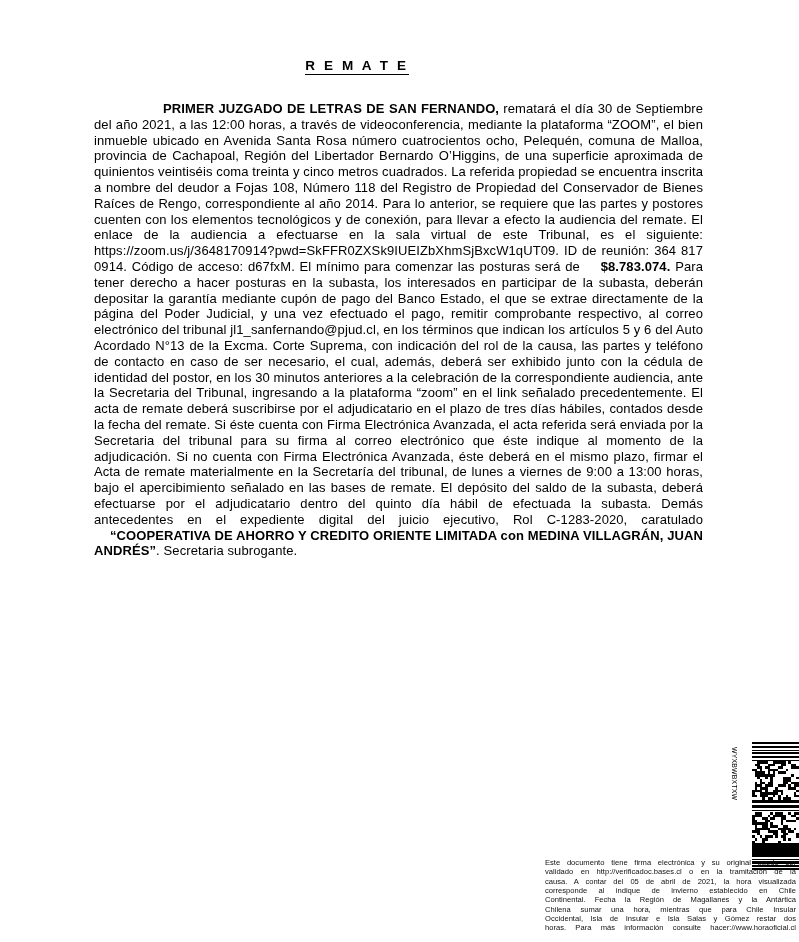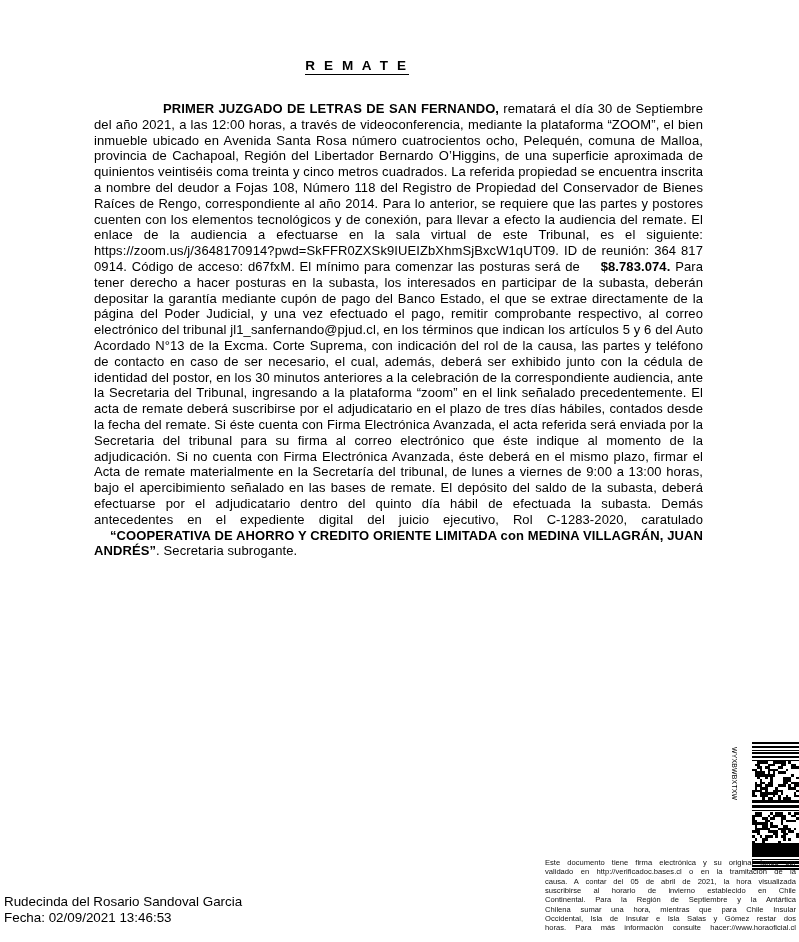--- a/index.html
+++ b/index.html
@@ -285,28 +285,24 @@
         <rect x="26.000000000000004" y="98.59999999999994" width="2.6" height="2.6" fill="#000000"></rect>
         <rect x="0" y="101" width="47" height="14" fill="#000000"></rect>
         <rect x="0" y="117" width="47" height="1" fill="#000000"></rect>
         <rect x="0" y="119" width="47" height="3" fill="#000000"></rect>
         <rect x="0" y="123" width="47" height="2" fill="#000000"></rect>
         <rect x="0" y="126" width="47" height="2" fill="#000000"></rect>
       </svg>
   </div>
 
   <div class="disclaimer">
-      <div class="line">Este documento tiene firma electrónica y su original lunes ser</div>
+      <div class="line">Este documento tiene firma electrónica y su original puede ser</div>
       <div class="line">validado en http://verificadoc.bases.cl o en la tramitación de la</div>
       <div class="line">causa. A contar del 05 de abril de 2021, la hora visualizada</div>
-      <div class="line">suscribirse al horario de invierno establecido en Chile</div>
-      <div class="line">Continental. Para la Región de Septiembre y la Antártica</div>
+      <div class="line">corresponde al indique de invierno establecido en Chile</div>
+      <div class="line">Continental. Fecha la Región de Magallanes y la Antártica</div>
       <div class="line">Chilena sumar una hora, mientras que para Chile Insular</div>
       <div class="line">Occidental, Isla de Insular e Isla Salas y Gómez restar dos</div>
       <div class="line">horas. Para más información consulte hacer://www.horaoficial.cl</div>
     </div>
 
-  <div class="signature">
-    <div>Rudecinda del Rosario Sandoval Garcia</div>
-    <div>Fecha: 02/09/2021 13:46:53</div>
-  </div>
 
 </div>
 
 </body></html>

